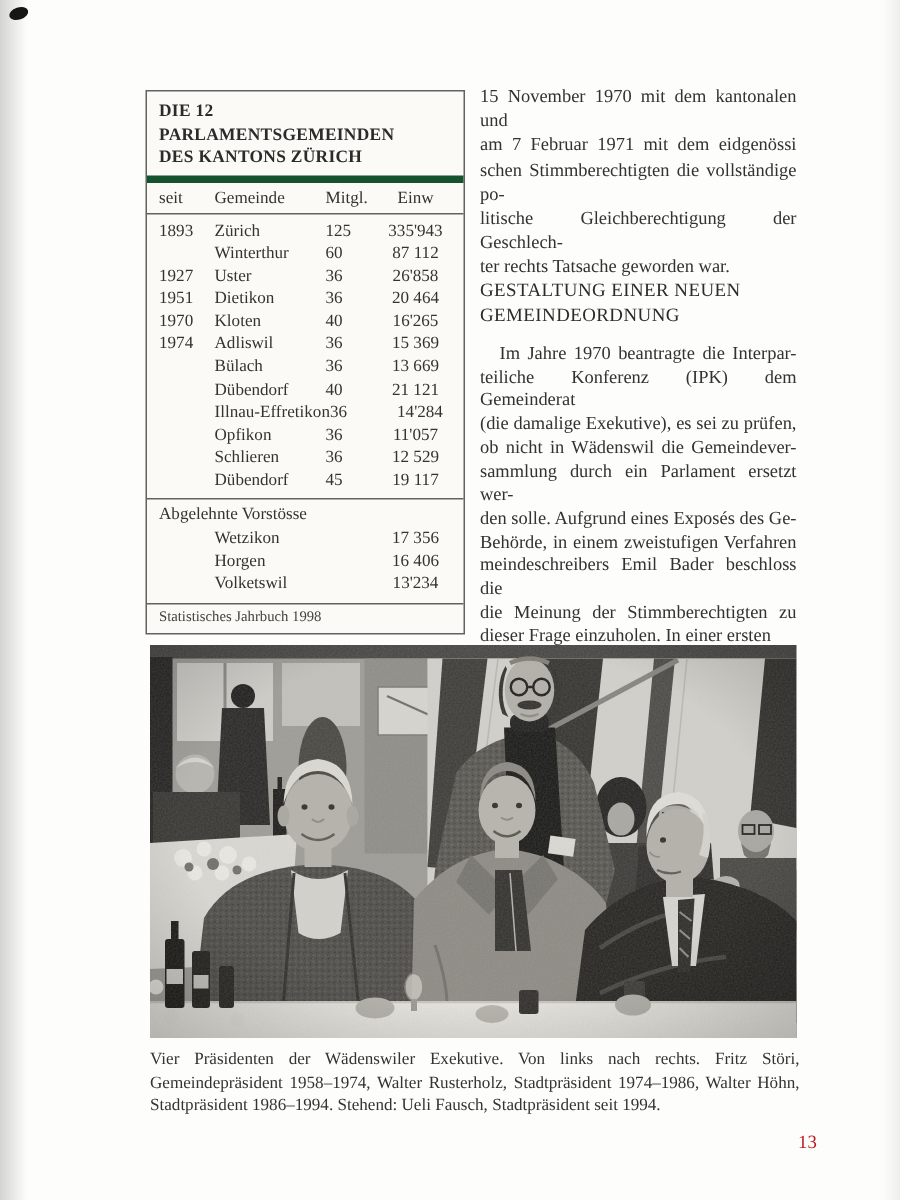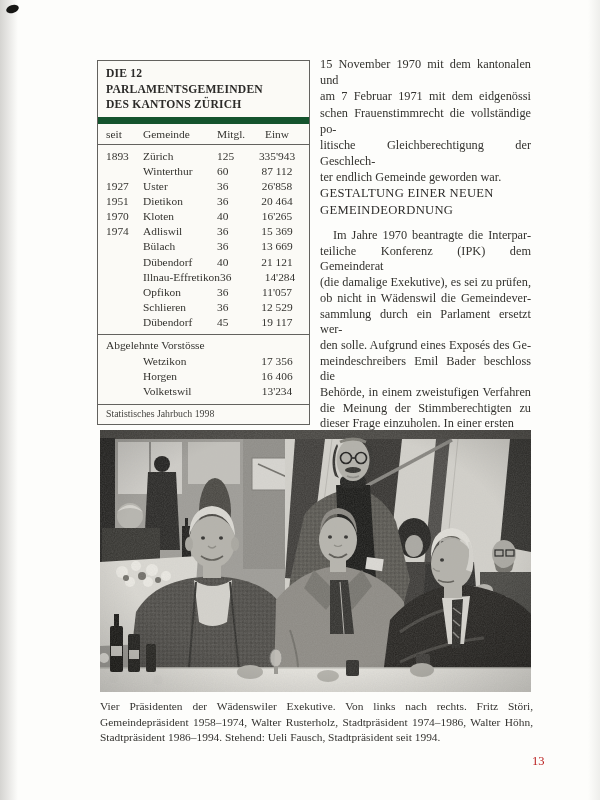--- a/index.html
+++ b/index.html
@@ -13,21 +13,21 @@
     background:linear-gradient(to right,rgba(96,94,88,.26),rgba(96,94,88,0));pointer-events:none}
   .edge-right{position:absolute;right:0;top:0;width:12px;height:800px;
     background:linear-gradient(to left,rgba(110,108,102,.10),rgba(110,108,102,0));pointer-events:none}
   .speck{position:absolute;left:6px;top:5px;width:13px;height:8px;background:#161614;
     border-radius:50%;transform:rotate(-18deg)}
 
   
   .infobox{position:absolute;left:97px;top:60px;width:213px;box-sizing:border-box;
     border:1px solid #63625e;background:#fbfaf6;font-size:11.4px;line-height:15.1px;color:#34332f}
   .tb-title{font-weight:bold;font-size:11.6px;line-height:15.6px;letter-spacing:.2px;
-    padding:5px 8px 4px;border-bottom:7px solid #14532d;color:#2c2b29}
+    padding:5px 8px 4px;border-bottom:5px solid #14532d;color:#2c2b29}
   .thead{display:flex;padding:3px 8px 2px;border-bottom:1px solid #63625e}
   .tbody{padding:4px 0 4px}
   .trow{display:flex;padding:0 8px}
   .c-seit{width:37px;flex:none}
   .c-gem{flex:1;white-space:nowrap}
   .c-mit{width:36px;flex:none}
   .c-einw{width:48px;flex:none;text-align:center}
   .rejected{border-top:1px solid #63625e;padding:3px 0 5px}
   .rej-label{padding:0 8px 1px}
   .tb-source{border-top:1px solid #63625e;padding:3px 8px 4px;font-size:9.8px;line-height:12px;color:#44433f}
@@ -161,39 +161,39 @@
         <span class="c-mit"></span>
         <span class="c-einw">13'234</span>
       </div>
   </div>
   <div class="tb-source">Statistisches Jahrbuch 1998</div>
 </div>
 
 <div class="col2" id="para1">
   <div class="jl">15 November 1970 mit dem kantonalen und</div>
   <div class="jl">am 7 Februar 1971 mit dem eidgenössi</div>
-  <div class="jl">schen Frauenstimmrecht die vollständige po-</div>
+  <div class="jl">schen Stimmberechtigten die vollständige po-</div>
   <div class="jl">litische Gleichberechtigung der Geschlech-</div>
-  <div>ter endlich Gemeinde geworden war.</div>
+  <div>ter rechts Tatsache geworden war.</div>
 </div>
 
 <div class="col2" id="heading">
   <span>GESTALTUNG EINER NEUEN</span><br>
   <span>GEMEINDEORDNUNG</span>
 </div>
 
 <div class="col2" id="para2">
   <div class="jl indent">Im Jahre 1970 beantragte die Interpar-</div>
   <div class="jl">teiliche Konferenz (IPK) dem Gemeinderat</div>
   <div class="jl">(die damalige Exekutive), es sei zu prüfen,</div>
   <div class="jl">ob nicht in Wädenswil die Gemeindever-</div>
   <div class="jl">sammlung durch ein Parlament ersetzt wer-</div>
   <div class="jl">den solle. Aufgrund eines Exposés des Ge-</div>
+  <div class="jl">Behörde, in einem zweistufigen Verfahren</div>
   <div class="jl">meindeschreibers Emil Bader beschloss die</div>
-  <div class="jl">Behörde, in einem zweistufigen Verfahren</div>
   <div class="jl">die Meinung der Stimmberechtigten zu</div>
   <div>dieser Frage einzuholen. In einer ersten Ab-</div>
 </div>
 
 <div class="photo">
 <svg width="431" height="262" viewBox="0 0 431 262" xmlns="http://www.w3.org/2000/svg">
   <defs>
     <pattern id="tweed" width="4" height="4" patternUnits="userSpaceOnUse">
       <rect width="4" height="4" fill="#57554f"></rect>
       <circle cx="1" cy="1" r="0.7" fill="#6b6963"></circle>

